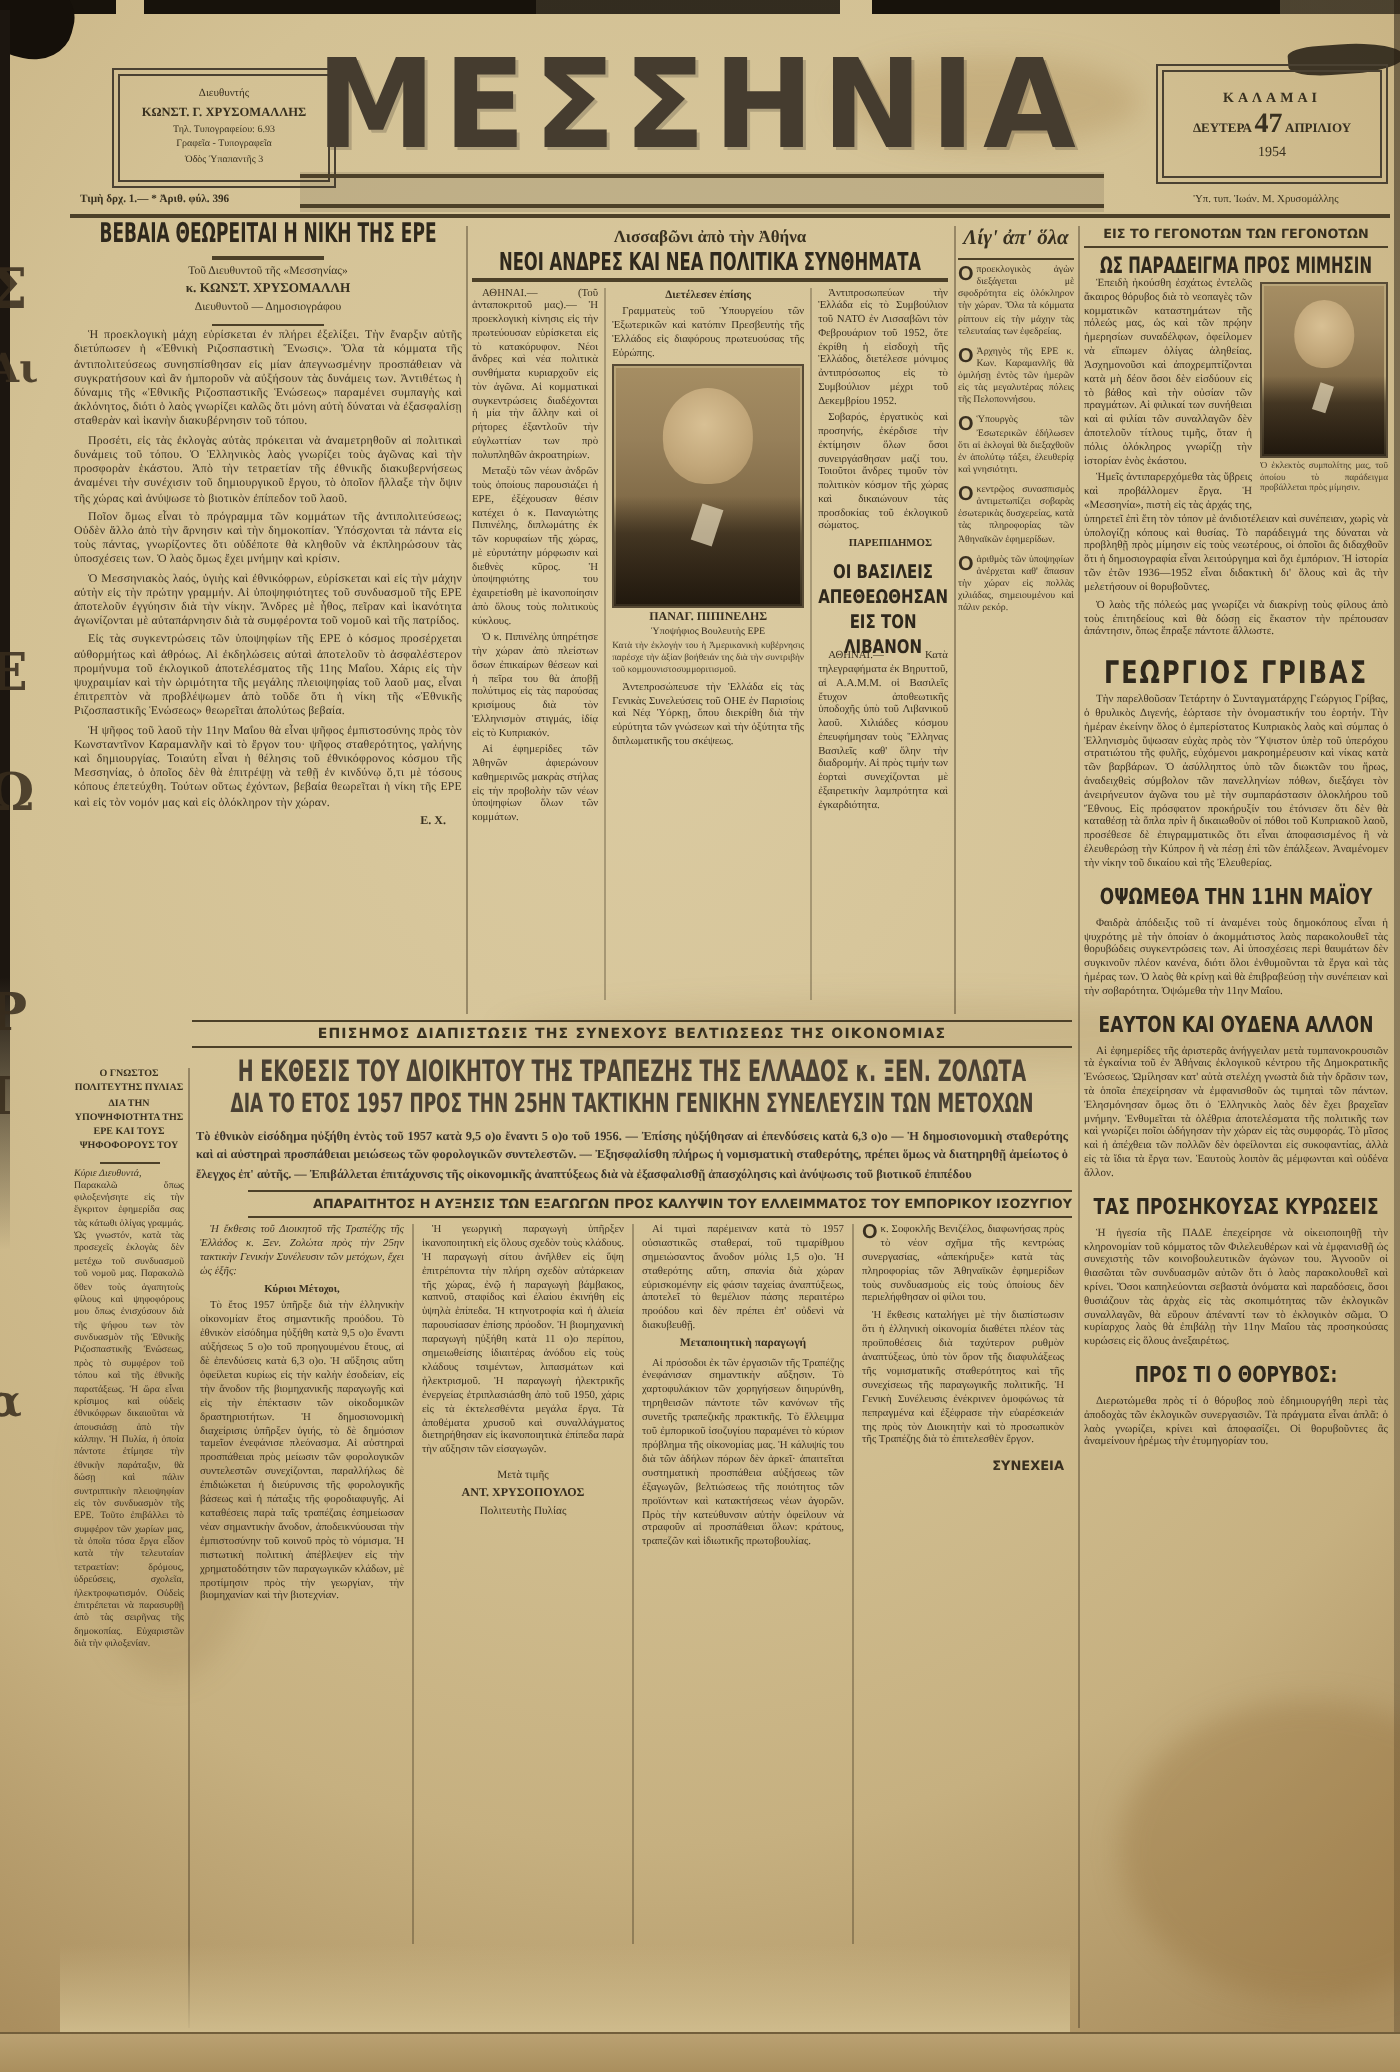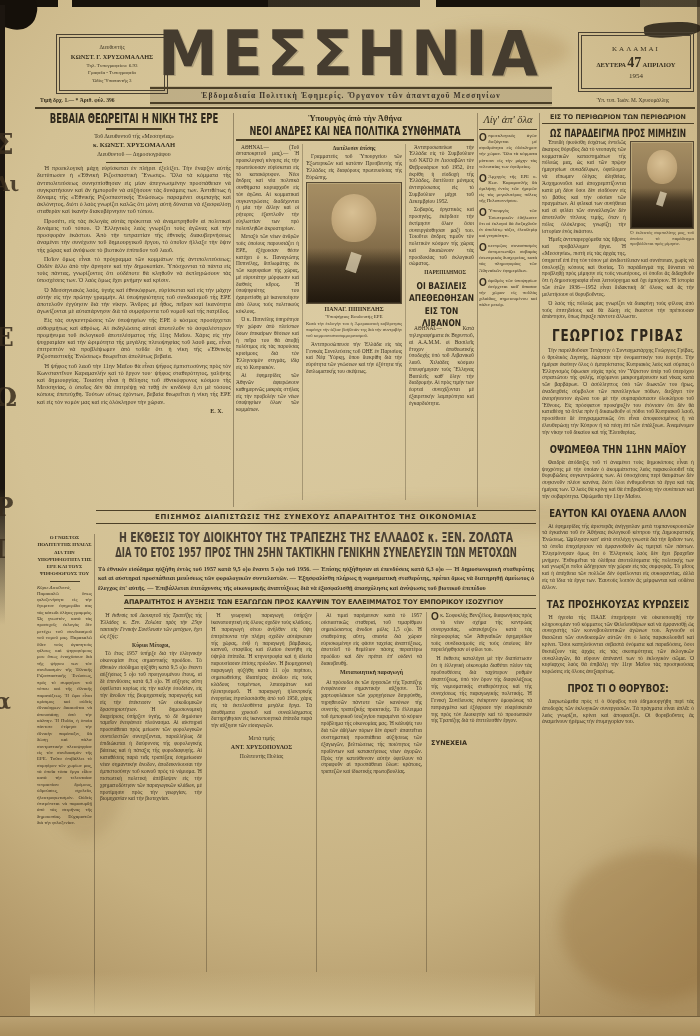--- a/index.html
+++ b/index.html
@@ -34,21 +34,21 @@
   .mast-title{position:absolute;left:140px;top:22px;width:420px;text-align:center;
     font-family:"DejaVu Sans",sans-serif;font-weight:bold;font-size:60px;line-height:60px;letter-spacing:4px;
     color:#453c2f;transform:scaleY(1.03);transform-origin:center top;text-shadow:1.5px 1.5px 0 rgba(68,60,47,.25);}
   .mast-ghost{position:absolute;left:150px;top:86px;width:402px;height:20px;background:rgba(60,50,35,.14);}
   .mast-rule1{position:absolute;left:150px;top:87px;width:402px;height:2px;background:#4c4028;}
   .mast-sub{position:absolute;left:150px;top:91px;width:402px;text-align:center;font-size:7.5px;font-weight:bold;letter-spacing:1.1px;color:#3c342a;}
   .mast-rule2{position:absolute;left:150px;top:102px;width:402px;height:2px;background:#4c4028;}
   .date-box{position:absolute;left:578px;top:32px;width:114px;height:58px;border:1px solid #4a4132;}
   .date-box .inner{position:absolute;left:2px;top:2px;right:2px;bottom:2px;border:1px solid #4a4132;
     display:flex;flex-direction:column;justify-content:center;text-align:center;}
-  .date-city{font-size:7px;font-weight:normal;letter-spacing:2px;}
+  .date-city{font-size:7px;font-weight:bold;letter-spacing:2px;}
   .date-line{font-size:6.5px;font-weight:bold;margin-top:2px;}
   .date-num{font-size:14px;font-weight:bold;}
   .date-year{font-size:7px;margin-top:1px;}
   .price-line{position:absolute;left:40px;top:97px;width:180px;font-size:5.6px;font-weight:bold;}
   .printer-line{position:absolute;left:572px;top:97px;width:122px;font-size:5.4px;text-align:center;}
   .rule-main{position:absolute;left:35px;top:107px;width:660px;height:2px;background:#4c4028;}
   
   .vsep{position:absolute;width:1px;background:rgba(75,62,40,.45);}
   .vs1{left:233px;top:113px;height:394px;}
   .vs2{left:477px;top:113px;height:394px;}
@@ -87,21 +87,21 @@
   .ph-suit{position:absolute;left:0;right:0;bottom:0;height:46%;
     background:linear-gradient(180deg,rgba(30,22,12,0),rgba(30,22,12,.55) 34%,rgba(24,17,9,.82));}
   .ph-collar{position:absolute;left:44%;bottom:26%;width:12%;height:16%;background:rgba(226,212,180,.75);transform:rotate(18deg);}
   .mid-photo{width:94px;height:120px;margin:2px auto;}
   .cap-name{text-align:center;font-weight:bold;font-size:6px;margin-top:1px;}
   .cap-role{text-align:center;font-size:5px;}
   .cap-note{font-size:4.7px;line-height:1.25;text-align:justify;margin-top:1px;color:rgba(48,39,25,.9);}
   .kings-hl{font-family:"DejaVu Sans",sans-serif;font-weight:bold;font-size:7.5px;line-height:1.35;text-align:center;
     transform:scaleY(1.25);transform-origin:center top;margin:4px 0 5px;color:#2f281c;}
   
-  .briefs-hd{font-size:10.5px;font-weight:normal;font-style:italic;text-align:center;margin:1px 0 4px;}
+  .briefs-hd{font-size:10.5px;font-weight:bold;font-style:italic;text-align:center;margin:1px 0 4px;}
   .brief{font-size:4.9px;line-height:1.25;text-align:justify;margin-bottom:4px;color:rgba(48,39,25,.95);}
   .dcap{float:left;font-family:"Liberation Sans",sans-serif;font-weight:bold;font-size:10px;line-height:9px;margin-right:1.5px;}
   
   .r-kicker{font-family:"DejaVu Sans",sans-serif;font-weight:bold;font-size:6.4px;text-align:center;white-space:nowrap;
     border-bottom:1px solid #4c4028;padding-bottom:2px;margin-bottom:2px;transform-origin:center top;}
   .r-body{font-size:5.5px;line-height:1.24;text-align:justify;color:rgba(48,39,25,.95);}
   .r-body p{margin:0 0 2px;text-indent:6px;}
   .rphoto-wrap{float:right;width:64px;margin:2px 0 3px 4px;}
   .right-photo{width:62px;height:86px;}
   .r-cap{font-size:4.6px;line-height:1.25;text-align:justify;margin-top:1px;color:rgba(48,39,25,.88);}
@@ -116,31 +116,31 @@
   .let-body{font-size:4.9px;line-height:1.3;text-align:justify;color:rgba(48,39,25,.95);}
   
   .f-kicker{border-top:1.5px solid #4c4028;border-bottom:1.5px solid #4c4028;padding:2px 0;
     font-family:"DejaVu Sans",sans-serif;font-weight:bold;font-size:7px;letter-spacing:.6px;text-align:center;}
   .f-hl{font-family:"DejaVu Sans",sans-serif;font-weight:bold;text-align:center;white-space:nowrap;
     transform-origin:center top;color:#4a4033;}
   .f-hl1{font-size:9.5px;transform:scaleY(1.55);height:17px;margin-top:4px;}
   .f-hl2{font-size:8.5px;transform:scaleY(1.55);height:16px;}
   .f-deck{font-size:6.2px;line-height:1.5;text-align:justify;color:#3c342a;margin:3px 2px 3px;font-weight:bold;}
   .f-sub{border-top:1px solid #4c4028;border-bottom:1px solid #4c4028;padding:2px 0;margin-bottom:3px;
-    font-family:"DejaVu Sans",sans-serif;font-weight:bold;font-size:6.4px;text-align:left;white-space:nowrap;margin-left:28px;}
+    font-family:"DejaVu Sans",sans-serif;font-weight:bold;font-size:6.4px;text-align:right;white-space:nowrap;margin-left:28px;}
   .f-cols{display:flex;height:360px;overflow:hidden;}
   .fcol{width:25%;padding:0 4px;font-size:5.4px;line-height:1.28;text-align:justify;color:rgba(48,39,25,.95);box-sizing:border-box;}
   .fcol + .fcol{border-left:1px solid rgba(75,62,40,.4);}
   .fcol p{margin:0 0 2px;text-indent:5px;}
   .f-intro{font-style:italic;}
   .f-sal{text-align:center;font-weight:bold;text-indent:0 !important;}
   .f-sig{text-align:center;margin-top:5px;font-size:5.6px;line-height:1.5;}
   .f-sig b{font-size:6px;}
   .f-colsub{text-align:center;font-weight:bold;font-size:5.8px;margin:2px 0;}
-  .f-cont{text-align:left;font-weight:bold;font-size:6.5px;margin-top:15px;font-family:"DejaVu Sans",sans-serif;}
+  .f-cont{text-align:right;font-weight:bold;font-size:6.5px;margin-top:5px;font-family:"DejaVu Sans",sans-serif;}
 </style>
 </head>
 <body>
 
 <div class="page">
 
   <div class="top-band"></div>
   <div class="blob-tl"></div>
   <div class="blob-tr"></div>
   <div class="left-sliver"></div>
@@ -162,21 +162,20 @@
       <div class="dir-label">Διευθυντής</div>
       <div class="dir-name">ΚΩΝΣΤ. Γ. ΧΡΥΣΟΜΑΛΛΗΣ</div>
       <div class="dir-small">Τηλ. Τυπογραφείου: 6.93</div>
       <div class="dir-small">Γραφεῖα - Τυπογραφεῖα</div>
       <div class="dir-small">Ὁδὸς Ὑπαπαντῆς 3</div>
     </div>
   </div>
   <div class="mast-title">ΜΕΣΣΗΝΙΑ</div>
   <div class="mast-ghost"></div>
   <div class="mast-rule1"></div>
-  <div class="mast-sub">Ἑβδομαδιαία Πολιτικὴ Ἐφημερίς. Ὄργανον τῶν ἁπανταχοῦ Μεσσηνίων</div>
   <div class="mast-rule2"></div>
   <div class="date-box">
     <div class="inner">
       <div class="date-city">ΚΑΛΑΜΑΙ</div>
       <div class="date-line">
         <span>ΔΕΥΤΕΡΑ</span>
         <span class="date-num">47</span>
         <span>ΑΠΡΙΛΙΟΥ</span>
       </div>
       <div class="date-year">1954</div>
@@ -203,21 +202,21 @@
       <p>Προσέτι, εἰς τὰς ἐκλογὰς αὐτὰς πρόκειται νὰ ἀναμετρηθοῦν αἱ πολιτικαὶ δυνάμεις τοῦ τόπου. Ὁ Ἑλληνικὸς λαὸς γνωρίζει τοὺς ἀγῶνας καὶ τὴν προσφορὰν ἑκάστου. Ἀπὸ τὴν τετραετίαν τῆς ἐθνικῆς διακυβερνήσεως ἀναμένει τὴν συνέχισιν τοῦ δημιουργικοῦ ἔργου, τὸ ὁποῖον ἤλλαξε τὴν ὄψιν τῆς χώρας καὶ ἀνύψωσε τὸ βιοτικὸν ἐπίπεδον τοῦ λαοῦ.</p>
       <p>Ποῖον ὅμως εἶναι τὸ πρόγραμμα τῶν κομμάτων τῆς ἀντιπολιτεύσεως; Οὐδὲν ἄλλο ἀπὸ τὴν ἄρνησιν καὶ τὴν δημοκοπίαν. Ὑπόσχονται τὰ πάντα εἰς τοὺς πάντας, γνωρίζοντες ὅτι οὐδέποτε θὰ κληθοῦν νὰ ἐκπληρώσουν τὰς ὑποσχέσεις των. Ὁ λαὸς ὅμως ἔχει μνήμην καὶ κρίσιν.</p>
       <p>Ὁ Μεσσηνιακὸς λαός, ὑγιὴς καὶ ἐθνικόφρων, εὑρίσκεται καὶ εἰς τὴν μάχην αὐτὴν εἰς τὴν πρώτην γραμμήν. Αἱ ὑποψηφιότητες τοῦ συνδυασμοῦ τῆς ΕΡΕ ἀποτελοῦν ἐγγύησιν διὰ τὴν νίκην. Ἄνδρες μὲ ἦθος, πεῖραν καὶ ἱκανότητα ἀγωνίζονται μὲ αὐταπάρνησιν διὰ τὰ συμφέροντα τοῦ νομοῦ καὶ τῆς πατρίδος.</p>
       <p>Εἰς τὰς συγκεντρώσεις τῶν ὑποψηφίων τῆς ΕΡΕ ὁ κόσμος προσέρχεται αὐθορμήτως καὶ ἀθρόως. Αἱ ἐκδηλώσεις αὐταὶ ἀποτελοῦν τὸ ἀσφαλέστερον προμήνυμα τοῦ ἐκλογικοῦ ἀποτελέσματος τῆς 11ης Μαΐου. Χάρις εἰς τὴν ψυχραιμίαν καὶ τὴν ὡριμότητα τῆς μεγάλης πλειοψηφίας τοῦ λαοῦ μας, εἶναι ἐπιτρεπτὸν νὰ προβλέψωμεν ἀπὸ τοῦδε ὅτι ἡ νίκη τῆς «Ἐθνικῆς Ριζοσπαστικῆς Ἑνώσεως» θεωρεῖται ἀπολύτως βεβαία.</p>
       <p>Ἡ ψῆφος τοῦ λαοῦ τὴν 11ην Μαΐου θὰ εἶναι ψῆφος ἐμπιστοσύνης πρὸς τὸν Κωνσταντῖνον Καραμανλῆν καὶ τὸ ἔργον του· ψῆφος σταθερότητος, γαλήνης καὶ δημιουργίας. Τοιαύτη εἶναι ἡ θέλησις τοῦ ἐθνικόφρονος κόσμου τῆς Μεσσηνίας, ὁ ὁποῖος δὲν θὰ ἐπιτρέψῃ νὰ τεθῇ ἐν κινδύνῳ ὅ,τι μὲ τόσους κόπους ἐπετεύχθη. Τούτων οὕτως ἐχόντων, βεβαία θεωρεῖται ἡ νίκη τῆς ΕΡΕ καὶ εἰς τὸν νομόν μας καὶ εἰς ὁλόκληρον τὴν χώραν.</p>
     </div>
     <div class="signoff">Ε. Χ.</div>
   </div>
 
   <div class="col mid-sec">
-    <div style="text-align:center;font-weight:bold;font-size:8.5px">Ὑπουργὸς ἀπὸ τὴν Ἀθήνα</div>
+    <div style="text-align:center;font-weight:bold;font-size:8.5px">Λισσαβῶνι ἀπὸ τὴν Ἀθήνα</div>
     <div class="hl hl-mid">ΝΕΟΙ ΑΝΔΡΕΣ ΚΑΙ ΝΕΑ ΠΟΛΙΤΙΚΑ ΣΥΝΘΗΜΑΤΑ</div>
     <div style="height:1.5px;background:#4c4028;margin:2px 0 3px"></div>
     <div class="mid-cols">
       <div class="mcol mcolA">
         <p>ΑΘΗΝΑΙ.— (Τοῦ ἀνταποκριτοῦ μας).— Ἡ προεκλογικὴ κίνησις εἰς τὴν πρωτεύουσαν εὑρίσκεται εἰς τὸ κατακόρυφον. Νέοι ἄνδρες καὶ νέα πολιτικὰ συνθήματα κυριαρχοῦν εἰς τὸν ἀγῶνα. Αἱ κομματικαὶ συγκεντρώσεις διαδέχονται ἡ μία τὴν ἄλλην καὶ οἱ ρήτορες ἐξαντλοῦν τὴν εὐγλωττίαν των πρὸ πολυπληθῶν ἀκροατηρίων.</p>
         <p>Μεταξὺ τῶν νέων ἀνδρῶν τοὺς ὁποίους παρουσιάζει ἡ ΕΡΕ, ἐξέχουσαν θέσιν κατέχει ὁ κ. Παναγιώτης Πιπινέλης, διπλωμάτης ἐκ τῶν κορυφαίων τῆς χώρας, μὲ εὐρυτάτην μόρφωσιν καὶ διεθνὲς κῦρος. Ἡ ὑποψηφιότης του ἐχαιρετίσθη μὲ ἱκανοποίησιν ἀπὸ ὅλους τοὺς πολιτικοὺς κύκλους.</p>
         <p>Ὁ κ. Πιπινέλης ὑπηρέτησε τὴν χώραν ἀπὸ πλείστων ὅσων ἐπικαίρων θέσεων καὶ ἡ πεῖρα του θὰ ἀποβῇ πολύτιμος εἰς τὰς παρούσας κρισίμους διὰ τὸν Ἑλληνισμὸν στιγμάς, ἰδίᾳ εἰς τὸ Κυπριακόν.</p>
         <p>Αἱ ἐφημερίδες τῶν Ἀθηνῶν ἀφιερώνουν καθημερινῶς μακρὰς στήλας εἰς τὴν προβολὴν τῶν νέων ὑποψηφίων ὅλων τῶν κομμάτων.</p>
       </div>
       <div class="mcol mcolB">
@@ -251,21 +250,21 @@
     <div class="briefs-hd">Λίγ' ἀπ' ὅλα</div>
     <div style="height:1px;background:#4c4028;margin-bottom:3px"></div>
     <div class="brief"><span class="dcap">Ο</span><span> προεκλογικὸς ἀγὼν διεξάγεται μὲ σφοδρότητα εἰς ὁλόκληρον τὴν χώραν. Ὅλα τὰ κόμματα ρίπτουν εἰς τὴν μάχην τὰς τελευταίας των ἐφεδρείας.</span></div>
     <div class="brief"><span class="dcap">Ο</span><span> Ἀρχηγὸς τῆς ΕΡΕ κ. Κων. Καραμανλῆς θὰ ὁμιλήσῃ ἐντὸς τῶν ἡμερῶν εἰς τὰς μεγαλυτέρας πόλεις τῆς Πελοποννήσου.</span></div>
     <div class="brief"><span class="dcap">Ο</span><span> Ὑπουργὸς τῶν Ἐσωτερικῶν ἐδήλωσεν ὅτι αἱ ἐκλογαὶ θὰ διεξαχθοῦν ἐν ἀπολύτῳ τάξει, ἐλευθερίᾳ καὶ γνησιότητι.</span></div>
     <div class="brief"><span class="dcap">Ο</span><span> κεντρῷος συνασπισμὸς ἀντιμετωπίζει σοβαρὰς ἐσωτερικὰς δυσχερείας, κατὰ τὰς πληροφορίας τῶν Ἀθηναϊκῶν ἐφημερίδων.</span></div>
     <div class="brief"><span class="dcap">Ο</span><span> ἀριθμὸς τῶν ὑποψηφίων ἀνέρχεται καθ' ἅπασαν τὴν χώραν εἰς πολλὰς χιλιάδας, σημειουμένου καὶ πάλιν ρεκόρ.</span></div>
   </div>
 
   <div class="col right-col">
-    <div class="r-kicker">ΕΙΣ ΤΟ ΠΕΡΙΘΩΡΙΟΝ ΤΩΝ ΠΕΡΙΘΩΡΙΟΝ</div>
+    <div class="r-kicker">ΕΙΣ ΤΟ ΓΕΓΟΝΟΤΩΝ ΤΩΝ ΓΕΓΟΝΟΤΩΝ</div>
     <div class="hl hl-right">ΩΣ ΠΑΡΑΔΕΙΓΜΑ ΠΡΟΣ ΜΙΜΗΣΙΝ</div>
     <div class="r-body">
       <div class="rphoto-wrap">
         <div class="photo right-photo">
           <div class="ph-face"></div>
           <div class="ph-suit"></div>
           <div class="ph-collar"></div>
         </div>
         <div class="r-cap">Ὁ ἐκλεκτὸς συμπολίτης μας, τοῦ ὁποίου τὸ παράδειγμα προβάλλεται πρὸς μίμησιν.</div>
       </div>
@@ -296,21 +295,21 @@
   </div>
 
   <div class="col letter-col">
     <div class="let-intro">Ο ΓΝΩΣΤΟΣ ΠΟΛΙΤΕΥΤΗΣ ΠΥΛΙΑΣ ΔΙΑ ΤΗΝ ΥΠΟΨΗΦΙΟΤΗΤΑ ΤΗΣ ΕΡΕ ΚΑΙ ΤΟΥΣ ΨΗΦΟΦΟΡΟΥΣ ΤΟΥ</div>
     <div class="let-rule"></div>
     <div class="let-sal">Κύριε Διευθυντά,</div>
     <div class="let-body">Παρακαλῶ ὅπως φιλοξενήσητε εἰς τὴν ἔγκριτον ἐφημερίδα σας τὰς κάτωθι ὀλίγας γραμμάς. Ὡς γνωστόν, κατὰ τὰς προσεχεῖς ἐκλογὰς δὲν μετέχω τοῦ συνδυασμοῦ τοῦ νομοῦ μας. Παρακαλῶ ὅθεν τοὺς ἀγαπητοὺς φίλους καὶ ψηφοφόρους μου ὅπως ἐνισχύσουν διὰ τῆς ψήφου των τὸν συνδυασμὸν τῆς Ἐθνικῆς Ριζοσπαστικῆς Ἑνώσεως, πρὸς τὸ συμφέρον τοῦ τόπου καὶ τῆς ἐθνικῆς παρατάξεως. Ἡ ὥρα εἶναι κρίσιμος καὶ οὐδεὶς ἐθνικόφρων δικαιοῦται νὰ ἀπουσιάσῃ ἀπὸ τὴν κάλπην. Ἡ Πυλία, ἡ ὁποία πάντοτε ἐτίμησε τὴν ἐθνικὴν παράταξιν, θὰ δώσῃ καὶ πάλιν συντριπτικὴν πλειοψηφίαν εἰς τὸν συνδυασμὸν τῆς ΕΡΕ. Τοῦτο ἐπιβάλλει τὸ συμφέρον τῶν χωρίων μας, τὰ ὁποῖα τόσα ἔργα εἶδον κατὰ τὴν τελευταίαν τετραετίαν: δρόμους, ὑδρεύσεις, σχολεῖα, ἠλεκτροφωτισμόν. Οὐδεὶς ἐπιτρέπεται νὰ παρασυρθῇ ἀπὸ τὰς σειρῆνας τῆς δημοκοπίας. Εὐχαριστῶν διὰ τὴν φιλοξενίαν.</div>
   </div>
 
   <div class="col feature">
-    <div class="f-kicker">ΕΠΙΣΗΜΟΣ ΔΙΑΠΙΣΤΩΣΙΣ ΤΗΣ ΣΥΝΕΧΟΥΣ ΑΠΑΡΑΙΤΗΤΟΣ ΤΗΣ ΟΙΚΟΝΟΜΙΑΣ</div>
+    <div class="f-kicker">ΕΠΙΣΗΜΟΣ ΔΙΑΠΙΣΤΩΣΙΣ ΤΗΣ ΣΥΝΕΧΟΥΣ ΒΕΛΤΙΩΣΕΩΣ ΤΗΣ ΟΙΚΟΝΟΜΙΑΣ</div>
     <div class="f-hl f-hl1">Η ΕΚΘΕΣΙΣ ΤΟΥ ΔΙΟΙΚΗΤΟΥ ΤΗΣ ΤΡΑΠΕΖΗΣ ΤΗΣ ΕΛΛΑΔΟΣ κ. ΞΕΝ. ΖΟΛΩΤΑ</div>
     <div class="f-hl f-hl2">ΔΙΑ ΤΟ ΕΤΟΣ 1957 ΠΡΟΣ ΤΗΝ 25ΗΝ ΤΑΚΤΙΚΗΝ ΓΕΝΙΚΗΝ ΣΥΝΕΛΕΥΣΙΝ ΤΩΝ ΜΕΤΟΧΩΝ</div>
     <div class="f-deck">Τὸ ἐθνικὸν εἰσόδημα ηὐξήθη ἐντὸς τοῦ 1957 κατὰ 9,5 ο)ο ἔναντι 5 ο)ο τοῦ 1956. — Ἐπίσης ηὐξήθησαν αἱ ἐπενδύσεις κατὰ 6,3 ο)ο — Ἡ δημοσιονομικὴ σταθερότης καὶ αἱ αὐστηραὶ προσπάθειαι μειώσεως τῶν φορολογικῶν συντελεστῶν. — Ἐξησφαλίσθη πλήρως ἡ νομισματικὴ σταθερότης, πρέπει ὅμως νὰ διατηρηθῇ ἀμείωτος ὁ ἔλεγχος ἐπ' αὐτῆς. — Ἐπιβάλλεται ἐπιτάχυνσις τῆς οἰκονομικῆς ἀναπτύξεως διὰ νὰ ἐξασφαλισθῇ ἀπασχόλησις καὶ ἀνύψωσις τοῦ βιοτικοῦ ἐπιπέδου</div>
     <div class="f-sub">ΑΠΑΡΑΙΤΗΤΟΣ Η ΑΥΞΗΣΙΣ ΤΩΝ ΕΞΑΓΩΓΩΝ ΠΡΟΣ ΚΑΛΥΨΙΝ ΤΟΥ ΕΛΛΕΙΜΜΑΤΟΣ ΤΟΥ ΕΜΠΟΡΙΚΟΥ ΙΣΟΖΥΓΙΟΥ</div>
     <div class="f-cols">
       <div class="fcol">
         <p class="f-intro">Ἡ ἔκθεσις τοῦ Διοικητοῦ τῆς Τραπέζης τῆς Ἑλλάδος κ. Ξεν. Ζολώτα πρὸς τὴν 25ην τακτικὴν Γενικὴν Συνέλευσιν τῶν μετόχων, ἔχει ὡς ἑξῆς:</p>
         <p class="f-sal">Κύριοι Μέτοχοι,</p>
         <p>Τὸ ἔτος 1957 ὑπῆρξε διὰ τὴν ἑλληνικὴν οἰκονομίαν ἔτος σημαντικῆς προόδου. Τὸ ἐθνικὸν εἰσόδημα ηὐξήθη κατὰ 9,5 ο)ο ἔναντι αὐξήσεως 5 ο)ο τοῦ προηγουμένου ἔτους, αἱ δὲ ἐπενδύσεις κατὰ 6,3 ο)ο. Ἡ αὔξησις αὕτη ὀφείλεται κυρίως εἰς τὴν καλὴν ἐσοδείαν, εἰς τὴν ἄνοδον τῆς βιομηχανικῆς παραγωγῆς καὶ εἰς τὴν ἐπέκτασιν τῶν οἰκοδομικῶν δραστηριοτήτων. Ἡ δημοσιονομικὴ διαχείρισις ὑπῆρξεν ὑγιής, τὸ δὲ δημόσιον ταμεῖον ἐνεφάνισε πλεόνασμα. Αἱ αὐστηραὶ προσπάθειαι πρὸς μείωσιν τῶν φορολογικῶν συντελεστῶν συνεχίζονται, παραλλήλως δὲ ἐπιδιώκεται ἡ διεύρυνσις τῆς φορολογικῆς βάσεως καὶ ἡ πάταξις τῆς φοροδιαφυγῆς. Αἱ καταθέσεις παρὰ ταῖς τραπέζαις ἐσημείωσαν νέαν σημαντικὴν ἄνοδον, ἀποδεικνύουσαι τὴν ἐμπιστοσύνην τοῦ κοινοῦ πρὸς τὸ νόμισμα. Ἡ πιστωτικὴ πολιτικὴ ἀπέβλεψεν εἰς τὴν χρηματοδότησιν τῶν παραγωγικῶν κλάδων, μὲ προτίμησιν πρὸς τὴν γεωργίαν, τὴν βιομηχανίαν καὶ τὴν βιοτεχνίαν.</p>
       </div>

